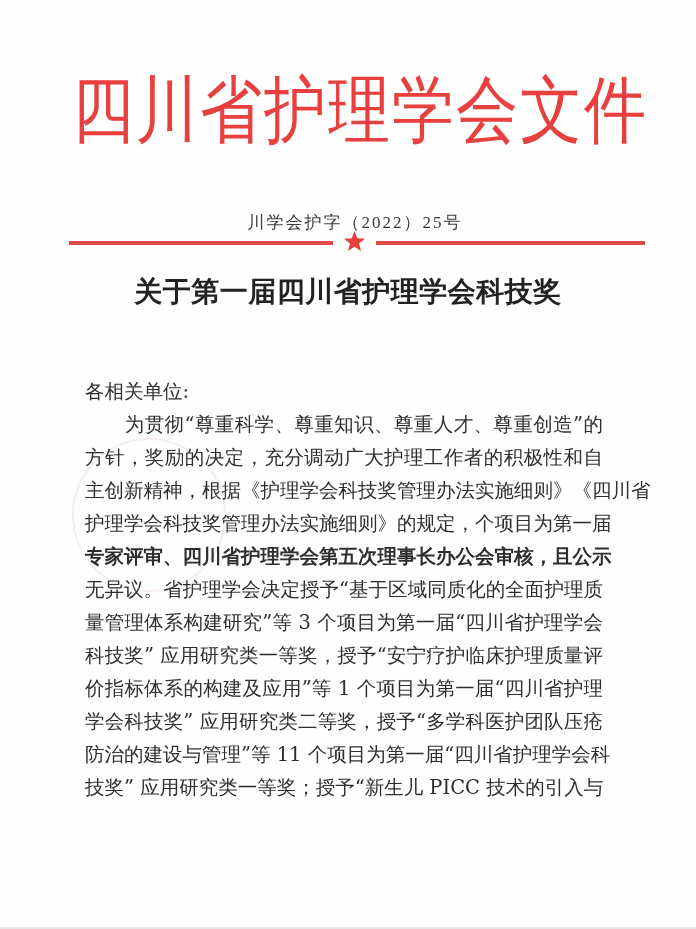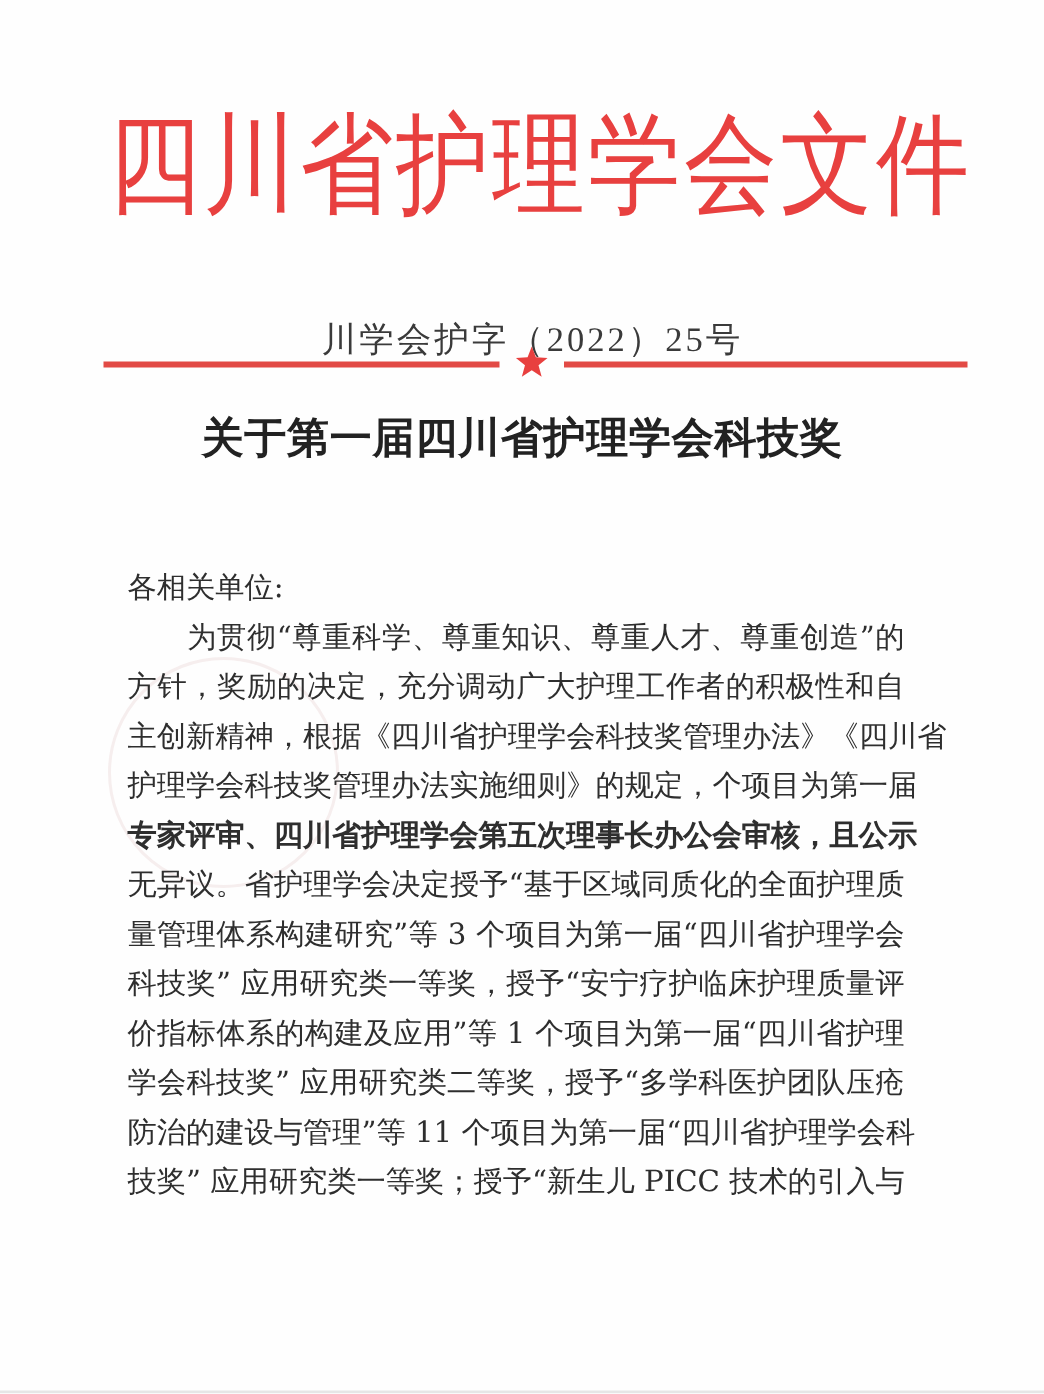--- a/index.html
+++ b/index.html
@@ -53,21 +53,21 @@
     display: inline-block;
     transform: scaleY(1.18);
   }
   .doc-number {
     position: absolute;
     left: 0;
     width: 696px;
     top: 211px;
     text-align: center;
     font-family: "Liberation Serif", "DejaVu Serif", serif;
-    font-size: 23px;
+    font-size: 17px;
     letter-spacing: 2px;
     color: #3a3a3a;
     padding-left: 14px;
     box-sizing: border-box;
   }
   .rule {
     position: absolute;
     top: 241px;
     height: 4px;
     background: #e24a45;
@@ -140,21 +140,21 @@
     <polygon points="12,1 14.9,8.6 23,9 16.7,14.1 18.9,22 12,17.5 5.1,22 7.3,14.1 1,9 9.1,8.6" fill="#e8403f"></polygon>
   </svg>
   <div class="rule rule-right"></div>
 
   <div class="doc-title l1">关于第一届四川省护理学会科技奖</div>
 
   <div class="body-text" style="top:375px;">
     <div class="line short" style="top:0px;">各相关单位:</div>
     <div class="line" style="top:33px;">　　为贯彻“尊重科学、尊重知识、尊重人才、尊重创造”的</div>
     <div class="line" style="top:66px;">方针，奖励的决定，充分调动广大护理工作者的积极性和自</div>
-    <div class="line" style="top:99px;">主创新精神，根据《四川省护理学会科技奖管理办法》《四川省</div>
+    <div class="line" style="top:99px;">主创新精神，根据《护理学会科技奖管理办法实施细则》《四川省</div>
     <div class="line" style="top:132px;">护理学会科技奖管理办法实施细则》的规定，个项目为第一届</div>
     <div class="line" style="top:165px;font-weight:bold;">专家评审、四川省护理学会第五次理事长办公会审核，且公示</div>
     <div class="line" style="top:198px;">无异议。省护理学会决定授予“基于区域同质化的全面护理质</div>
     <div class="line" style="top:231px;">量管理体系构建研究”等 3 个项目为第一届“四川省护理学会</div>
     <div class="line" style="top:264px;">科技奖” 应用研究类一等奖，授予“安宁疗护临床护理质量评</div>
     <div class="line" style="top:297px;">价指标体系的构建及应用”等 1 个项目为第一届“四川省护理</div>
     <div class="line" style="top:330px;">学会科技奖” 应用研究类二等奖，授予“多学科医护团队压疮</div>
     <div class="line" style="top:363px;">防治的建设与管理”等 11 个项目为第一届“四川省护理学会科</div>
     <div class="line" style="top:396px;">技奖” 应用研究类一等奖；授予“新生儿 PICC 技术的引入与</div>
   </div>

